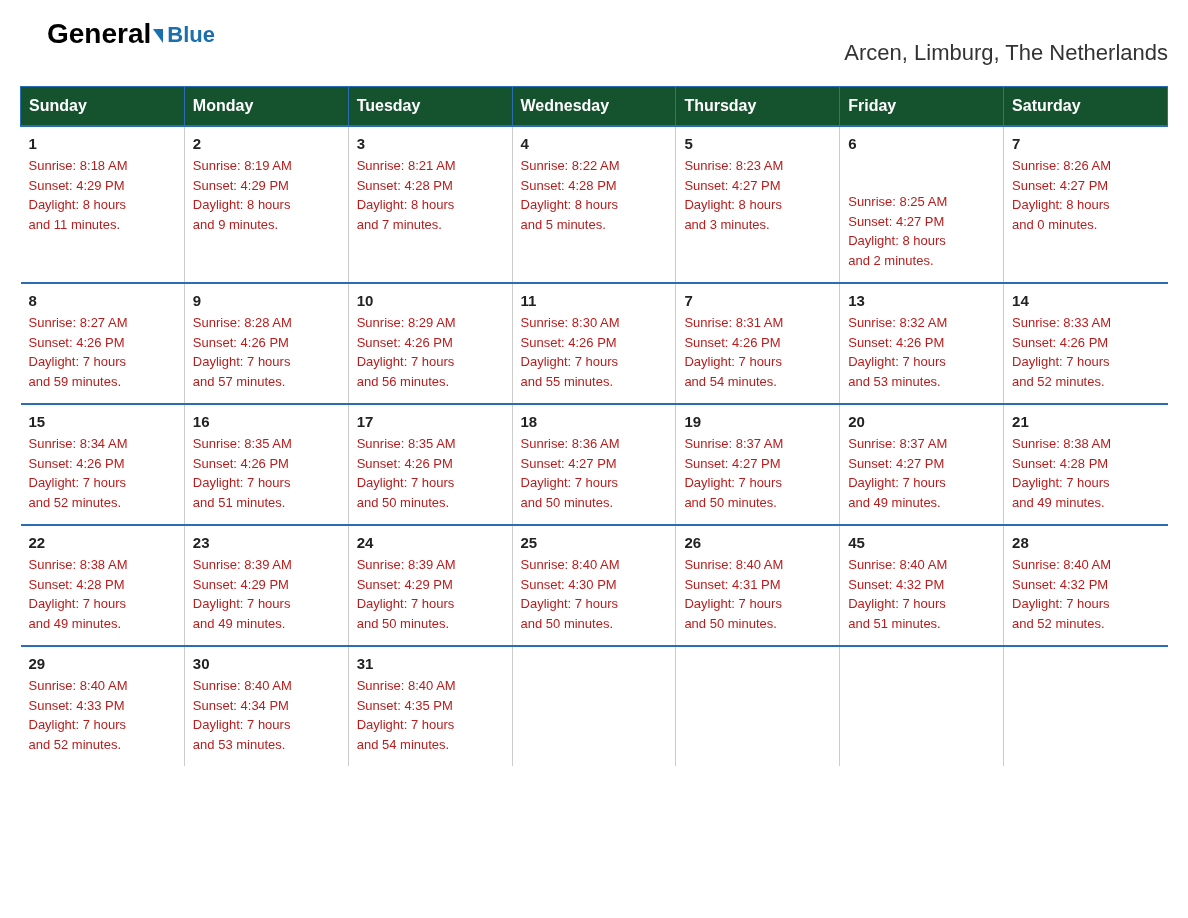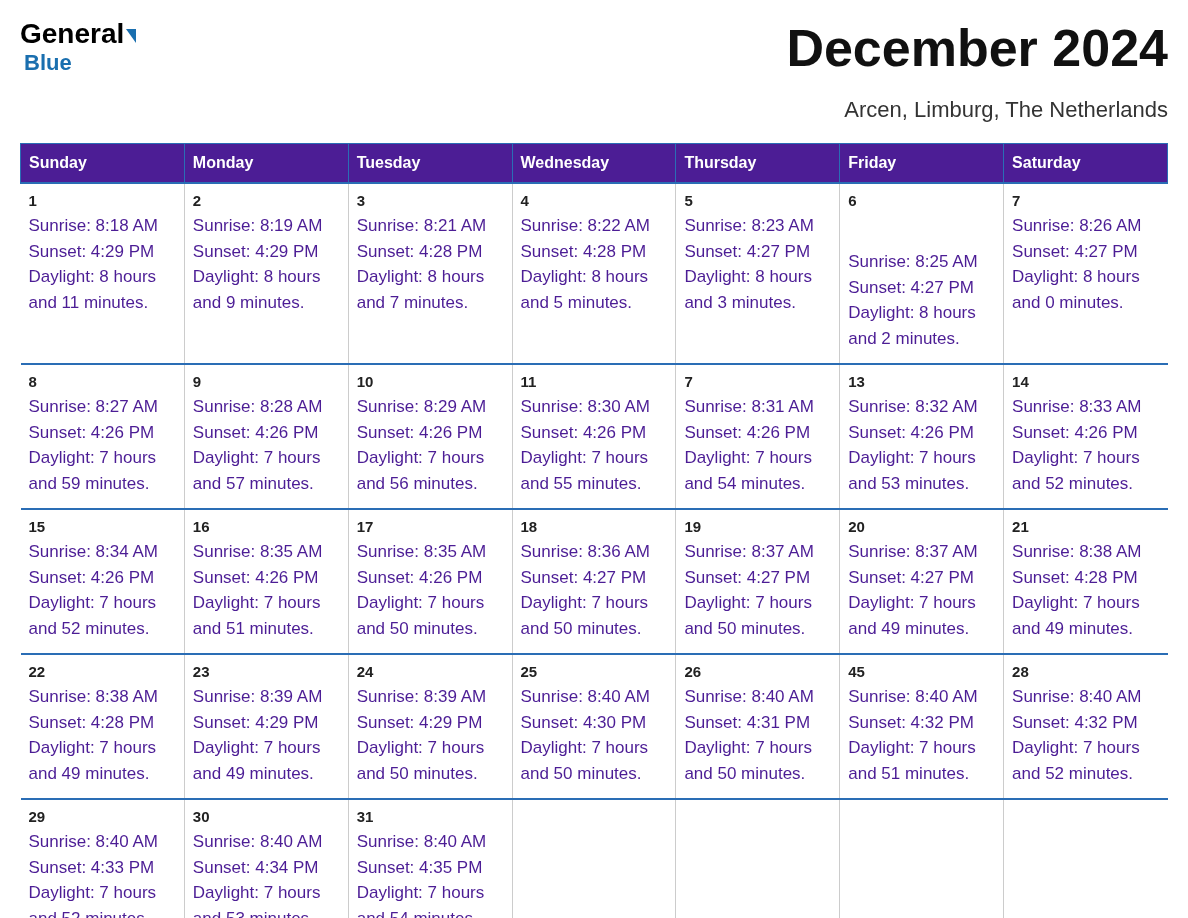--- a/index.html
+++ b/index.html
@@ -11,22 +11,23 @@
       padding: 20px;
     }
     .header {
       display: flex;
       justify-content: space-between;
       align-items: flex-start;
       margin-bottom: 20px;
     }
     .logo {
       display: flex;
-      flex-direction: column;
+      flex-direction: row;
       align-items: flex-start;
+      margin-left: 27px;
     }
     .logo-text {
       font-size: 28px;
       font-weight: bold;
       color: #000;
       line-height: 1;
     }
     .logo-triangle {
       display: inline-block;
       width: 0;
@@ -57,21 +58,21 @@
       font-size: 22px;
       color: #333;
       margin-top: 20px;
     }
     table {
       width: 100%;
       border-collapse: collapse;
       table-layout: fixed;
     }
     thead tr {
-      background-color: #4c1d95;
+      background-color: #14532d;
     }
     thead th {
       color: #fff;
       font-size: 16px;
       font-weight: bold;
       padding: 10px 8px;
       text-align: left;
       border: 1px solid #2a6db5;
     }
     tbody tr {
@@ -88,37 +89,36 @@
     tbody td:last-child {
       border-right: none;
     }
     .day-num {
       font-size: 15px;
       font-weight: bold;
       display: block;
       margin-bottom: 4px;
     }
     .day-info {
-      font-size: 17px;
+      font-size: 13px;
       line-height: 1.5;
-      color: #4c1d95;
+      color: #b91c1c;
     }
   </style>
 </head>
 <body>
 
 <div class="header">
   <div class="logo">
     <div class="logo-text">
       General<span class="logo-triangle"></span>
     </div>
     <div class="logo-line2">Blue</div>
   </div>
   <div class="title-area">
-    <div class="month-year">December 2024</div>
     <div class="location">Arcen, Limburg, The Netherlands</div>
   </div>
 </div>
 
 <table>
   <thead>
     <tr>
     <th>Sunday</th>
         <th>Monday</th>
         <th>Tuesday</th>

